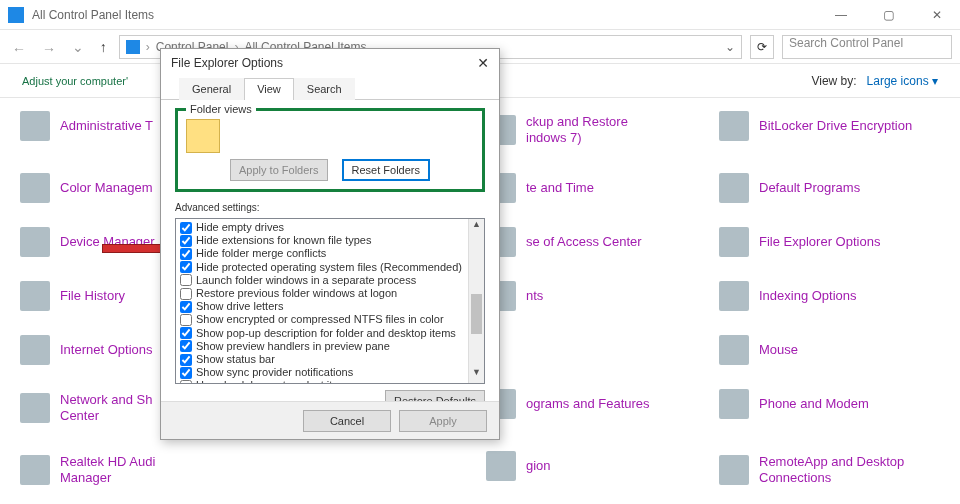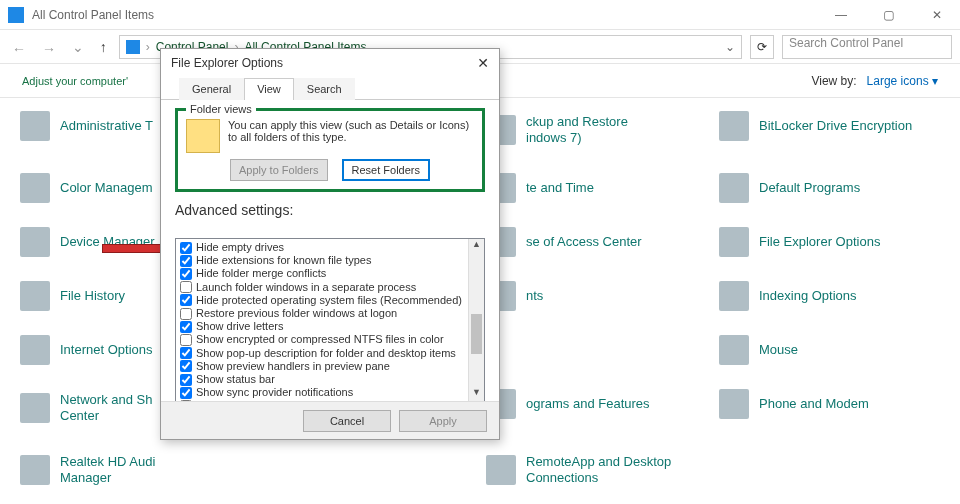--- a/index.html
+++ b/index.html
@@ -11,39 +11,39 @@
 .titlebar .title { font-size: 12px; color: #666; }
 .titlebar .winbtns { margin-left: auto; display: flex; gap: 18px; color: #666; }
 .titlebar .winbtns span { width: 30px; text-align: center; cursor: default; }
 
 
 .navbar { height: 34px; display: flex; align-items: center; padding: 0 8px; gap: 8px; border-bottom: 1px solid #e5e5e5; }
 .navarrow { color: #999; font-size: 14px; padding: 0 4px; }
 .navarrow.active { color: #333; }
 .addressbar { flex: 1; display: flex; align-items: center; height: 24px; border: 1px solid #ccc; padding: 0 6px; gap: 6px; font-size: 12px; }
 .addressbar .sep { color: #999; }
-.addressbar a { color: #14532d; text-decoration: none; }
+.addressbar a { color: #737373; text-decoration: none; }
 .addrfolder { width: 14px; height: 14px; background: #1e88e5; display: inline-block; }
 .addrtail { margin-left: auto; color: #666; }
 .refresh { width: 24px; height: 24px; border: 1px solid #ccc; display: flex; align-items: center; justify-content: center; color: #333; }
 .searchbox { width: 170px; height: 24px; border: 1px solid #ccc; padding: 0 6px; display: flex; align-items: flex-start; color: #888; }
 
 
 .subheader { height: 34px; display: flex; align-items: center; padding: 0 22px; border-bottom: 1px solid #e5e5e5; }
 .subheader .hdr { color: #177245; font-size: 11px; }
 .subheader .viewby { margin-left: auto; font-size: 12px; }
 .subheader .viewby a { color: #0067b8; text-decoration: none; }
 
 
 .main { padding: 10px 20px; }
 .grid { display: grid; grid-template-columns: repeat(4, 1fr); column-gap: 12px; row-gap: 18px; }
 .item { display: flex; align-items: center; gap: 10px; height: 36px; }
 .item.tall { height: 44px; }
 .item .icn { width: 30px; height: 30px; flex-shrink: 0; background: #b0bec5; border-radius: 2px; display:flex; align-items:center; justify-content:center; font-size:16px; color:#546e7a;}
-.item .lbl { color: #0f766e; font-size: 13px; line-height: 1.2; }
+.item .lbl { color: #a21caf; font-size: 13px; line-height: 1.2; }
 .ic-yellow{background:#ffd54f;}
 .ic-blue{background:#81d4fa;}
 .ic-green{background:#a5d6a7;}
 .ic-gray{background:#cfd8dc;}
 .ic-folder{background:#ffe082;}
 
 
 .dialog { position: absolute; left: 160px; top: 48px; width: 340px; height: 392px; background: #fff; border: 1px solid #999; box-shadow: 2px 3px 10px rgba(0,0,0,0.25); display: flex; flex-direction: column; }
 .dialog .dtitle { height: 28px; display: flex; align-items: center; padding: 0 10px; font-size: 12px; }
 .dialog .dtitle .close { margin-left: auto; font-size: 14px; }
@@ -54,21 +54,21 @@
 .group { border:3px solid #15803d; padding: 8px 8px 8px 8px; margin-bottom:10px; position:relative; }
 .group .legend { position:absolute; top:-8px; left:8px; background:#fff; padding:0 4px; font-size:11px; }
 .folderviews { display:flex; gap:8px; }
 .folderviews .fvicon { width:34px; height:34px; background:#ffe082; border:1px solid #d4b24c; }
 .folderviews .fvtext { font-size:11px; flex:1; }
 .fvbtns { display:flex; justify-content:center; gap:14px; margin-top:6px; }
 .btn { min-width:88px; height:22px; font-size:11px; background:#e1e1e1; border:1px solid #adadad; display:inline-flex; align-items:center; justify-content:center; padding:0 8px; }
 .btn.disabled { color:#888; }
 .btn.blue { border:2px solid #0078d7; background:#fff; }
 
-.advlabel { font-size:14px; margin-bottom:20px; }
+.advlabel { font-size:10px; margin-bottom:5px; }
 .advbox { border:1px solid #828790; height:166px; background:#fff; position:relative; overflow:hidden; }
 .advlist { position:absolute; inset:0 16px 0 0; padding:2px 4px; overflow:hidden; }
 .advitem { display:flex; align-items:center; gap:4px; font-size:11px; line-height:13.2px; white-space:nowrap; }
 .advitem input { width:12px; height:12px; margin:0; }
 .advscroll { position:absolute; right:0; top:0; bottom:0; width:16px; background:#f0f0f0; border-left:1px solid #ddd; }
 .advscroll .thumb { position:absolute; left:2px; right:2px; top:46%; height:40px; background:#c1c1c1; }
 .advscroll .arr { position:absolute; left:0; right:0; height:16px; text-align:center; font-size:9px; color:#555; }
 .advscroll .arr.up{top:0;} .advscroll .arr.dn{bottom:0;}
 
 .restore { display:flex; justify-content:flex-end; margin-top:6px; }
@@ -194,20 +194,24 @@
       </div>
       <div class="item">
         <div class="icn ic-gray"></div>
         <div class="lbl">Phone and Modem</div>
       </div>
       <div class="item tall">
         <div class="icn ic-folder"></div>
         <div class="lbl">Realtek HD Audi<br>Manager</div>
       </div>
       <div class="item"></div>
+      <div class="item">
+        <div class="icn ic-blue"></div>
+        <div class="lbl">gion</div>
+      </div>
       <div class="item tall">
         <div class="icn ic-green"></div>
         <div class="lbl">RemoteApp and Desktop<br>Connections</div>
       </div>
     </div>
 </div>
 
 <div class="redarrow">
   <div class="shaft"></div>
     <div class="head"></div>
@@ -221,21 +225,20 @@
   <div class="tabs">
     <div class="tab">General</div>
     <div class="tab active">View</div>
     <div class="tab">Search</div>
   </div>
   <div class="dbody">
     <div class="group">
       <span class="legend">Folder views</span>
       <div class="folderviews">
         <div class="fvicon"></div>
-        <div class="fvtext">You can apply this view (such as Details or Icons) to all folders of this type.</div>
       </div>
       <div class="fvbtns">
         <div class="btn disabled">Apply to Folders</div>
         <div class="btn blue">Reset Folders</div>
       </div>
     </div>
 
     <div class="advlabel">Advanced settings:</div>
     <div class="advbox">
       <div class="advlist" id="advlist">
@@ -245,26 +248,26 @@
           </div>
           <div class="advitem">
             <input type="checkbox" checked="" style="">
             <span>Hide extensions for known file types</span>
           </div>
           <div class="advitem">
             <input type="checkbox" checked="" style="">
             <span>Hide folder merge conflicts</span>
           </div>
           <div class="advitem">
+            <input type="checkbox" checked="" style="">
+            <span>Hide protected operating system files (Recommended)</span>
+          </div>
+          <div class="advitem">
             <input type="checkbox" style="">
             <span>Launch folder windows in a separate process</span>
-          </div>
-          <div class="advitem">
-            <input type="checkbox" checked="" style="">
-            <span>Hide protected operating system files (Recommended)</span>
           </div>
           <div class="advitem">
             <input type="checkbox" style="">
             <span>Restore previous folder windows at logon</span>
           </div>
           <div class="advitem">
             <input type="checkbox" checked="" style="">
             <span>Show drive letters</span>
           </div>
           <div class="advitem">

